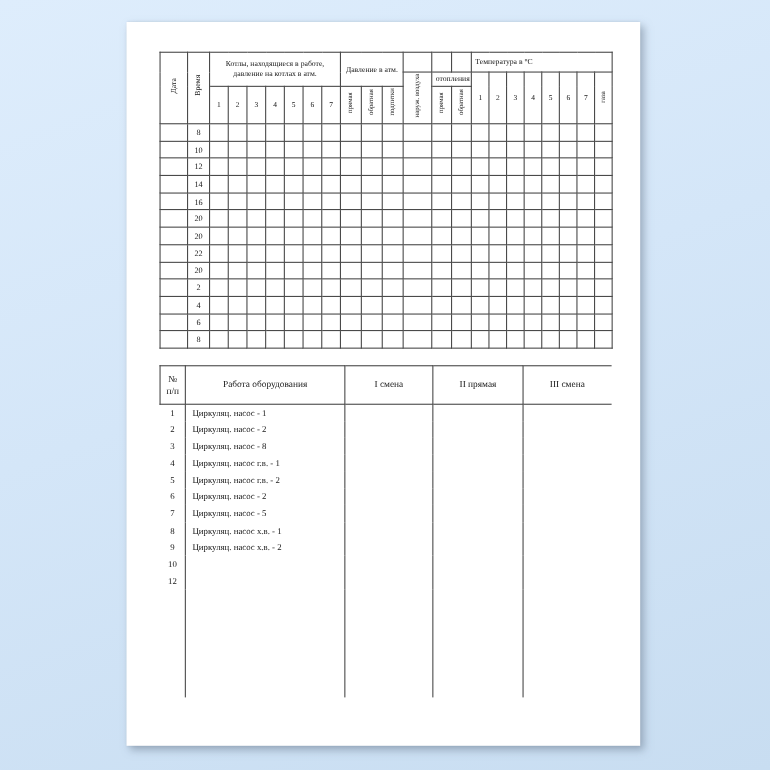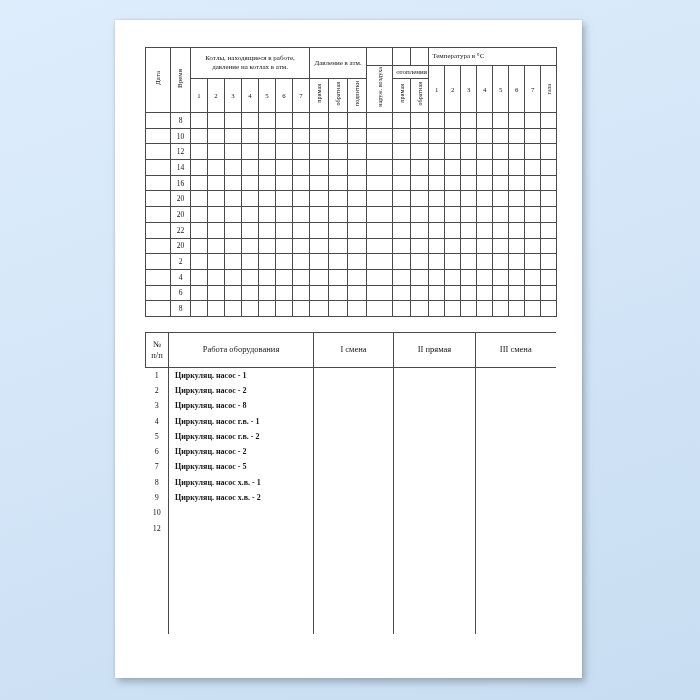--- a/index.html
+++ b/index.html
@@ -60,21 +60,21 @@
     font-weight:normal; font-size:8.5px; line-height:1.3;
     text-align:center; vertical-align:middle; height:35px; padding:1px;
   }
   #eq-table th:first-child{ border-left:1px solid var(--line); }
   #eq-table th:last-child{ border-right:none; }
   #eq-table td{
     border:none; font-size:8px; height:15.3px; vertical-align:middle;
     overflow:hidden; white-space:nowrap;
   }
   #eq-table td.c1{ text-align:center; border-right:1px solid var(--line); }
-  #eq-table td.c2{ padding-left:6px; border-right:1px solid var(--line);font-weight:bold; }
+  #eq-table td.c2{ padding-left:6px; border-right:1px solid var(--line); }
   #eq-table td.c3, #eq-table td.c4{ border-right:1px solid var(--line); }
   #eq-table tr.filler td{ height:98px; }
 </style>
 </head>
 <body>
 
 <div class="page">
 
   <table id="log-table">
     <colgroup>

